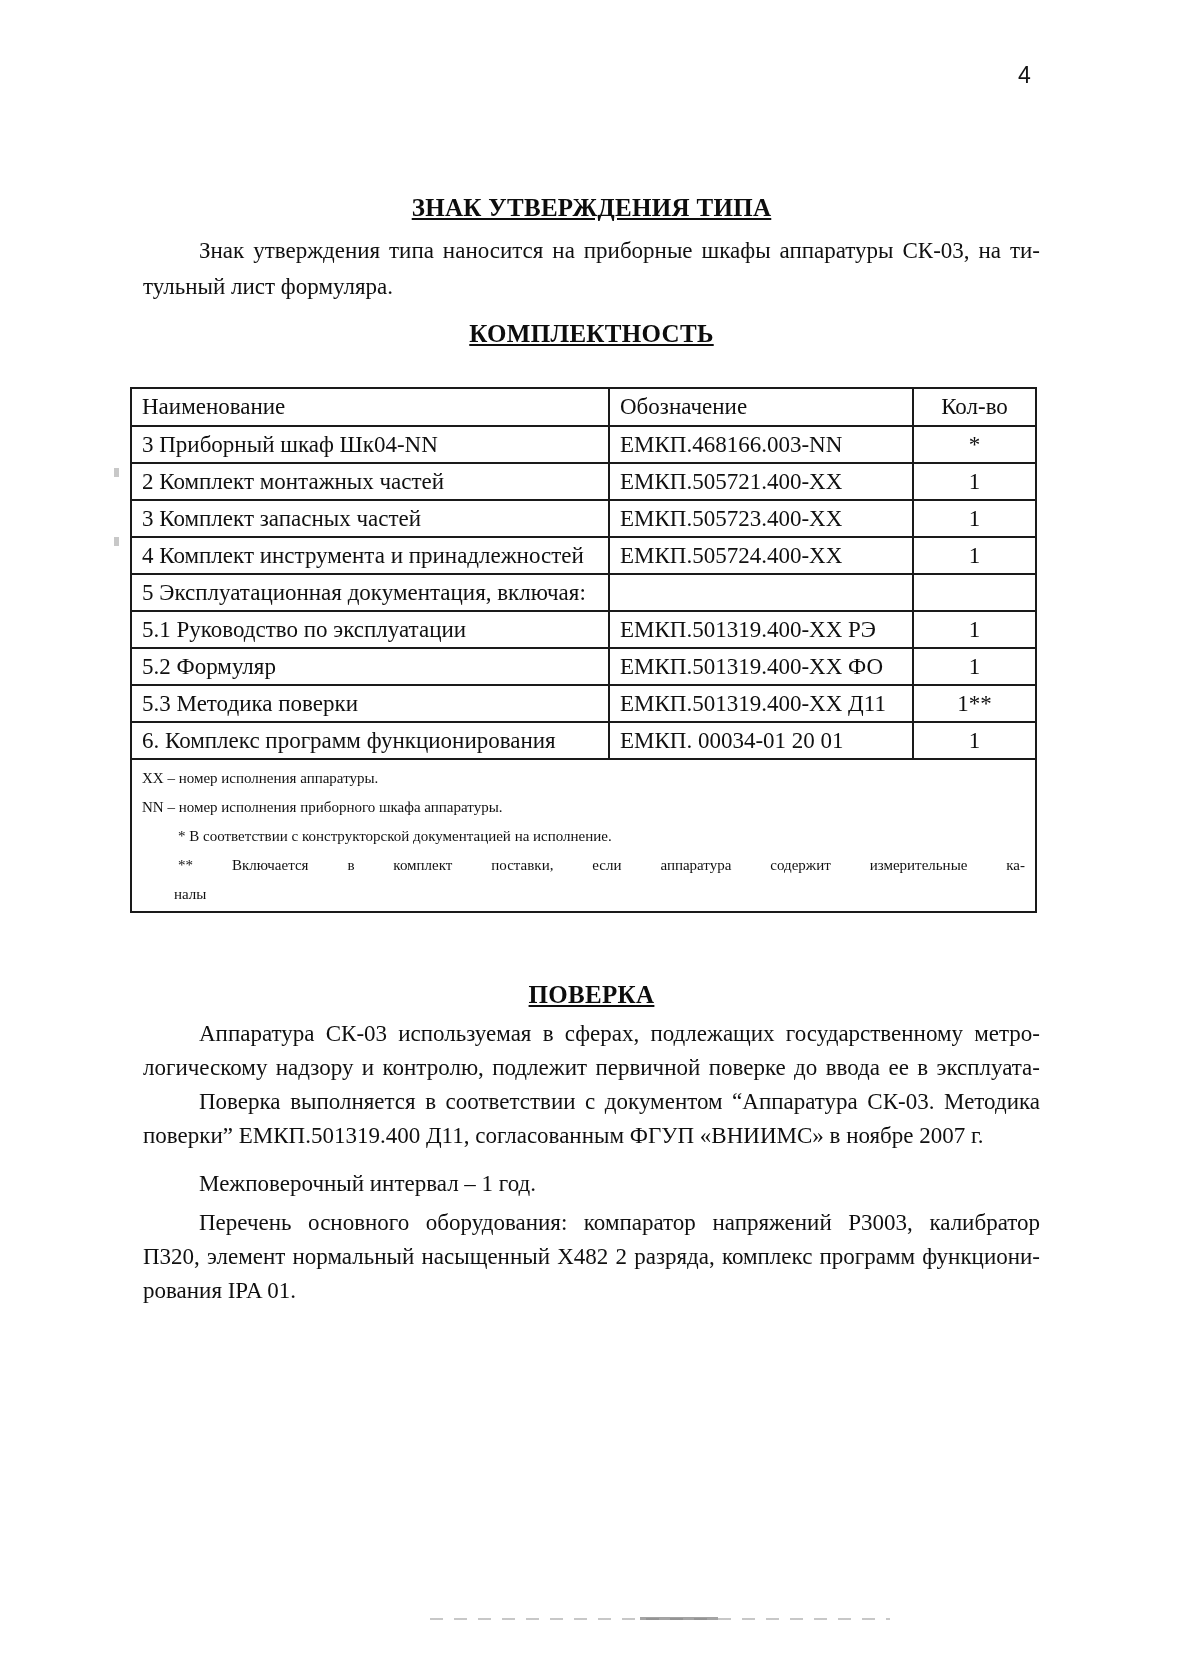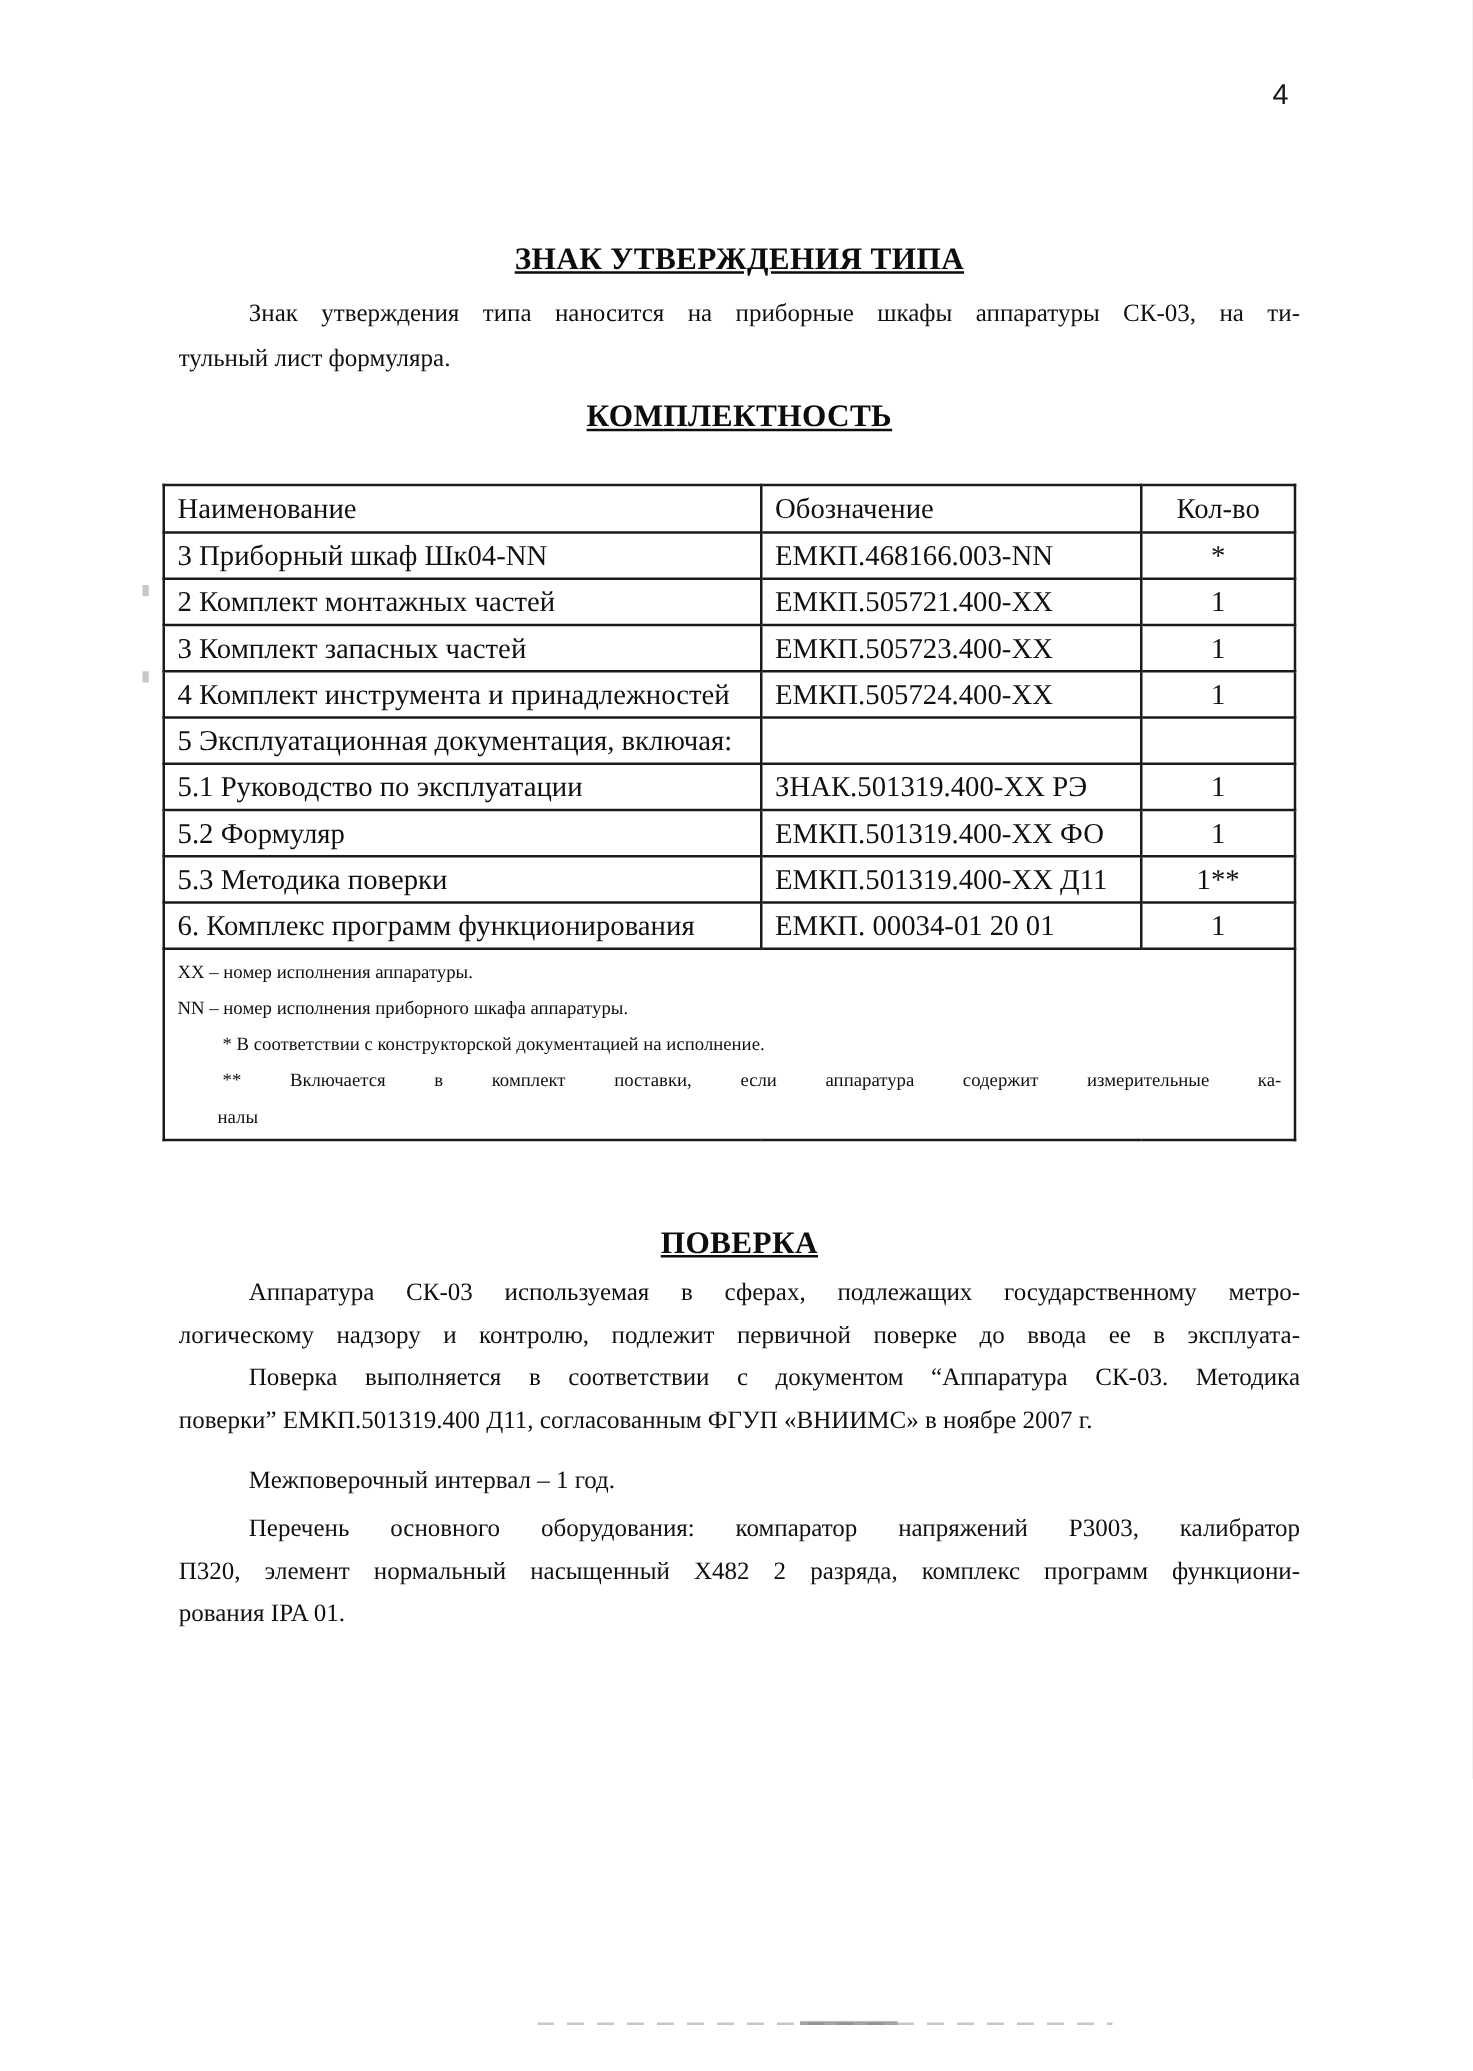--- a/index.html
+++ b/index.html
@@ -24,21 +24,21 @@
     text-align:center;margin:0;padding:0;color:#0d0d0d;
     letter-spacing:0.3px;
     text-decoration:underline;
   }
   .h-type{margin-top:197px;}
   .h-compl{margin-top:18px;}
   .h-pover{margin-top:71px;}
   .para{margin:0;padding:0;}
   .p-type{margin-top:14px;}
   .line{
-    font-size:20px;line-height:36px;color:#101010;
+    font-size:23px;line-height:36px;color:#101010;
   }
   .just{text-align:justify;text-align-last:justify;}
   .indent{padding-left:56px;}
   .vpara{margin-top:11px;}
   .vpara .line,.epara .line,.interval{line-height:34px;}
   .interval{margin-top:14px;padding-left:56px;}
   .epara{margin-top:5px;}
 
   table.compl{
     border-collapse:collapse;table-layout:fixed;
@@ -130,21 +130,21 @@
         <td>ЕМКП.505724.400-ХХ</td>
         <td class="qty">1</td>
       </tr>
       <tr>
         <td>5 Эксплуатационная документация, включая:</td>
         <td></td>
         <td class="qty"></td>
       </tr>
       <tr>
         <td>5.1 Руководство по эксплуатации</td>
-        <td>ЗНАК.501319.400-ХХ РЭ</td>
+        <td>ЕМКП.501319.400-ХХ РЭ</td>
         <td class="qty">1</td>
       </tr>
       <tr>
         <td>5.2 Формуляр</td>
         <td>ЕМКП.501319.400-ХХ ФО</td>
         <td class="qty">1</td>
       </tr>
       <tr>
         <td>5.3 Методика поверки</td>
         <td>ЕМКП.501319.400-ХХ Д11</td>

